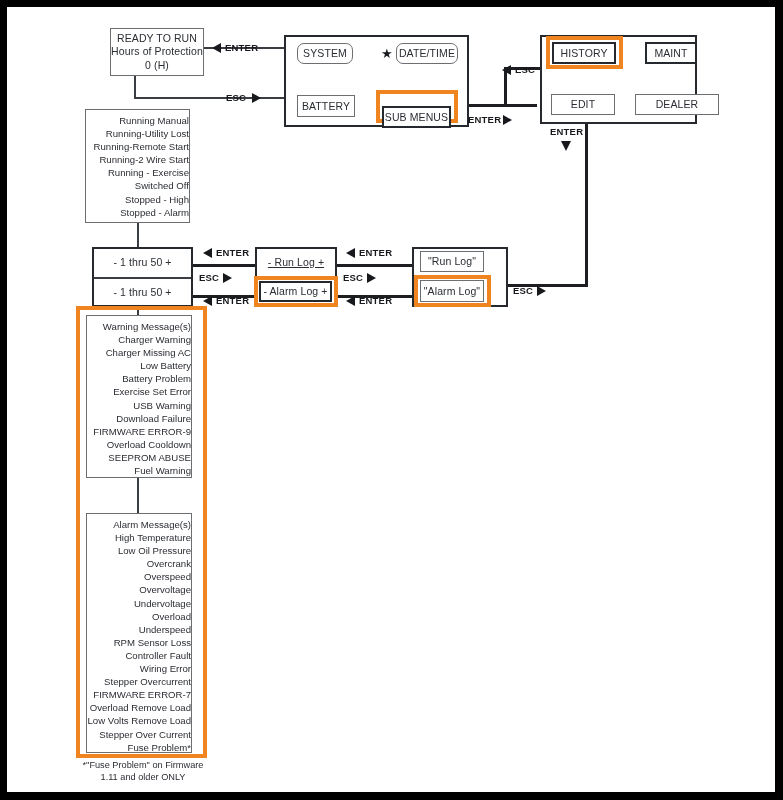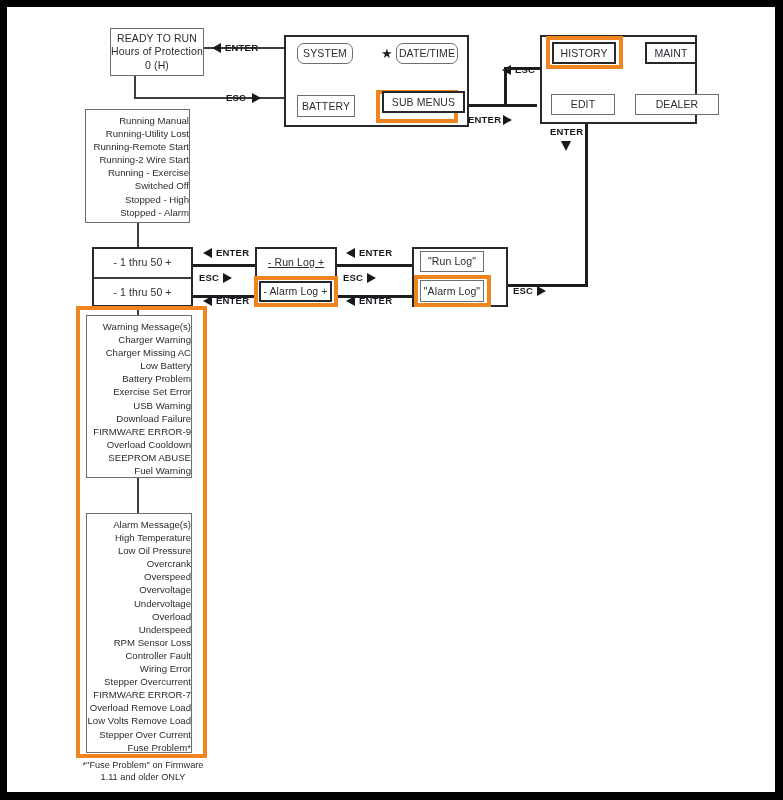--- a/index.html
+++ b/index.html
@@ -156,21 +156,21 @@
     </div>
 
     <div class="node" style="left:290px;top:36px;width:56px;height:21px;border-radius:7px;">SYSTEM</div>
 
     <span class="star" style="left:374px;top:40px;">★</span>
 
     <div class="node" style="left:389px;top:36px;width:62px;height:21px;border-radius:7px;">DATE/TIME</div>
 
     <div class="node" style="left:290px;top:88px;width:58px;height:22px;">BATTERY</div>
 
-    <div class="node heavy" style="left:375px;top:84px;width:83px;height:22px;">SUB MENUS</div>
+    <div class="node heavy" style="left:375px;top:99px;width:69px;height:22px;">SUB MENUS</div>
     <div class="hl" style="left:369px;top:83px;width:82px;height:33px;"></div>
 
     <div class="node heavy" style="left:545px;top:35px;width:64px;height:22px;">HISTORY</div>
     <div class="hl" style="left:539px;top:29px;width:77px;height:33px;"></div>
 
     <div class="node heavy" style="left:638px;top:35px;width:52px;height:22px;">MAINT</div>
 
     <div class="node" style="left:544px;top:87px;width:64px;height:21px;">EDIT</div>
 
     <div class="node" style="left:628px;top:87px;width:84px;height:21px;">DEALER</div>

